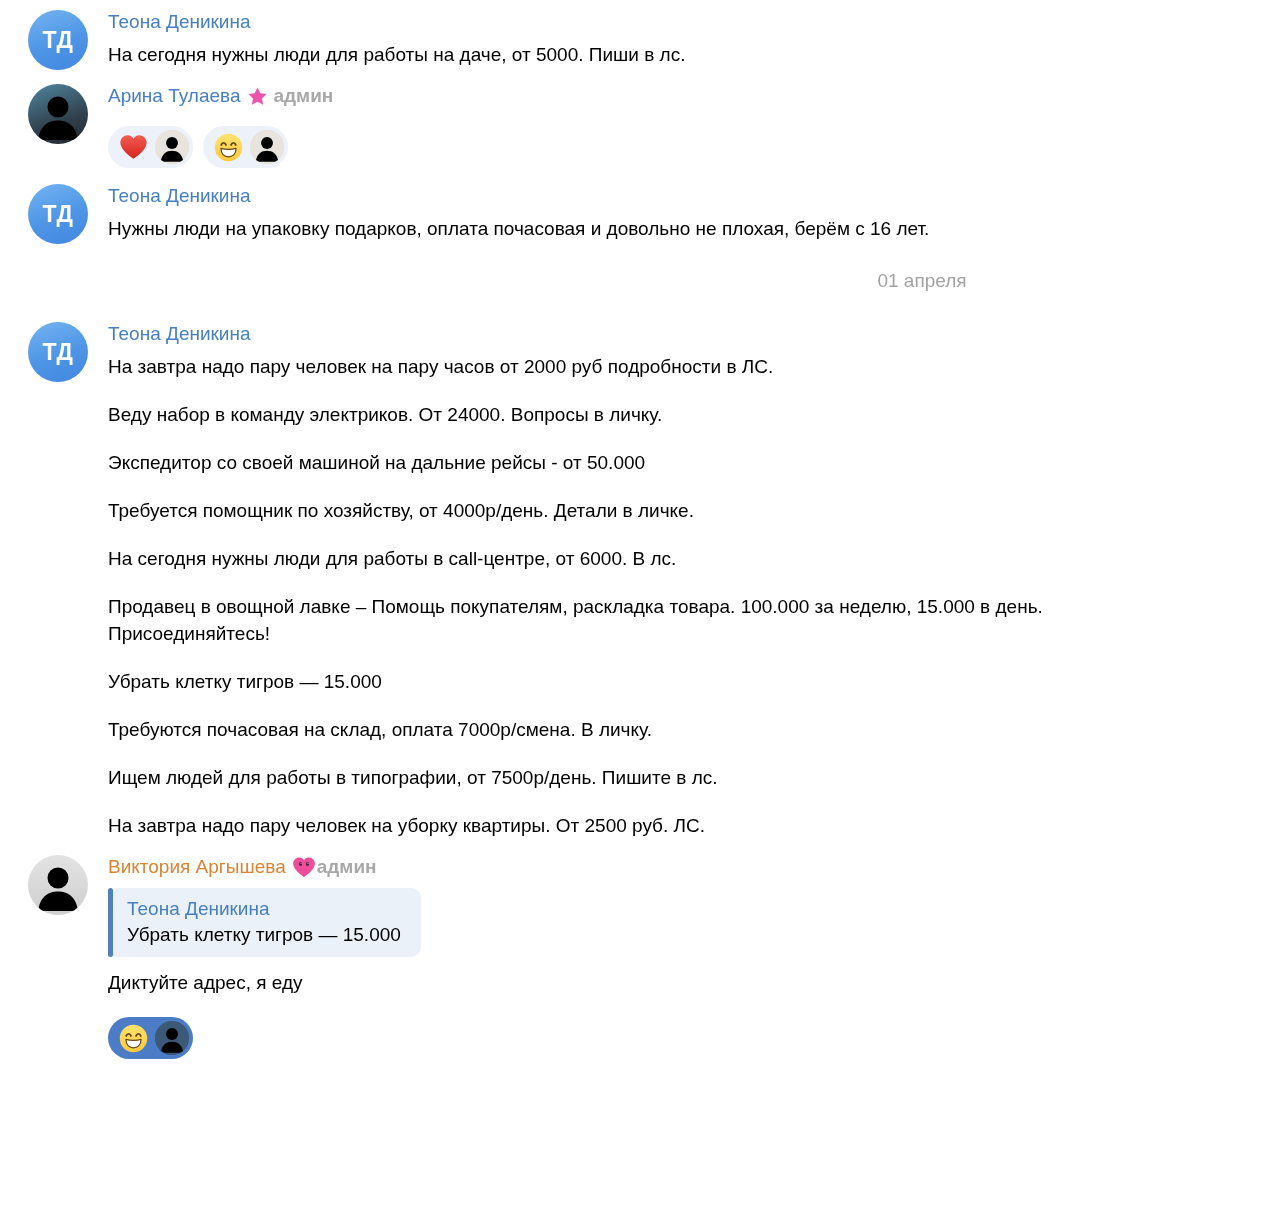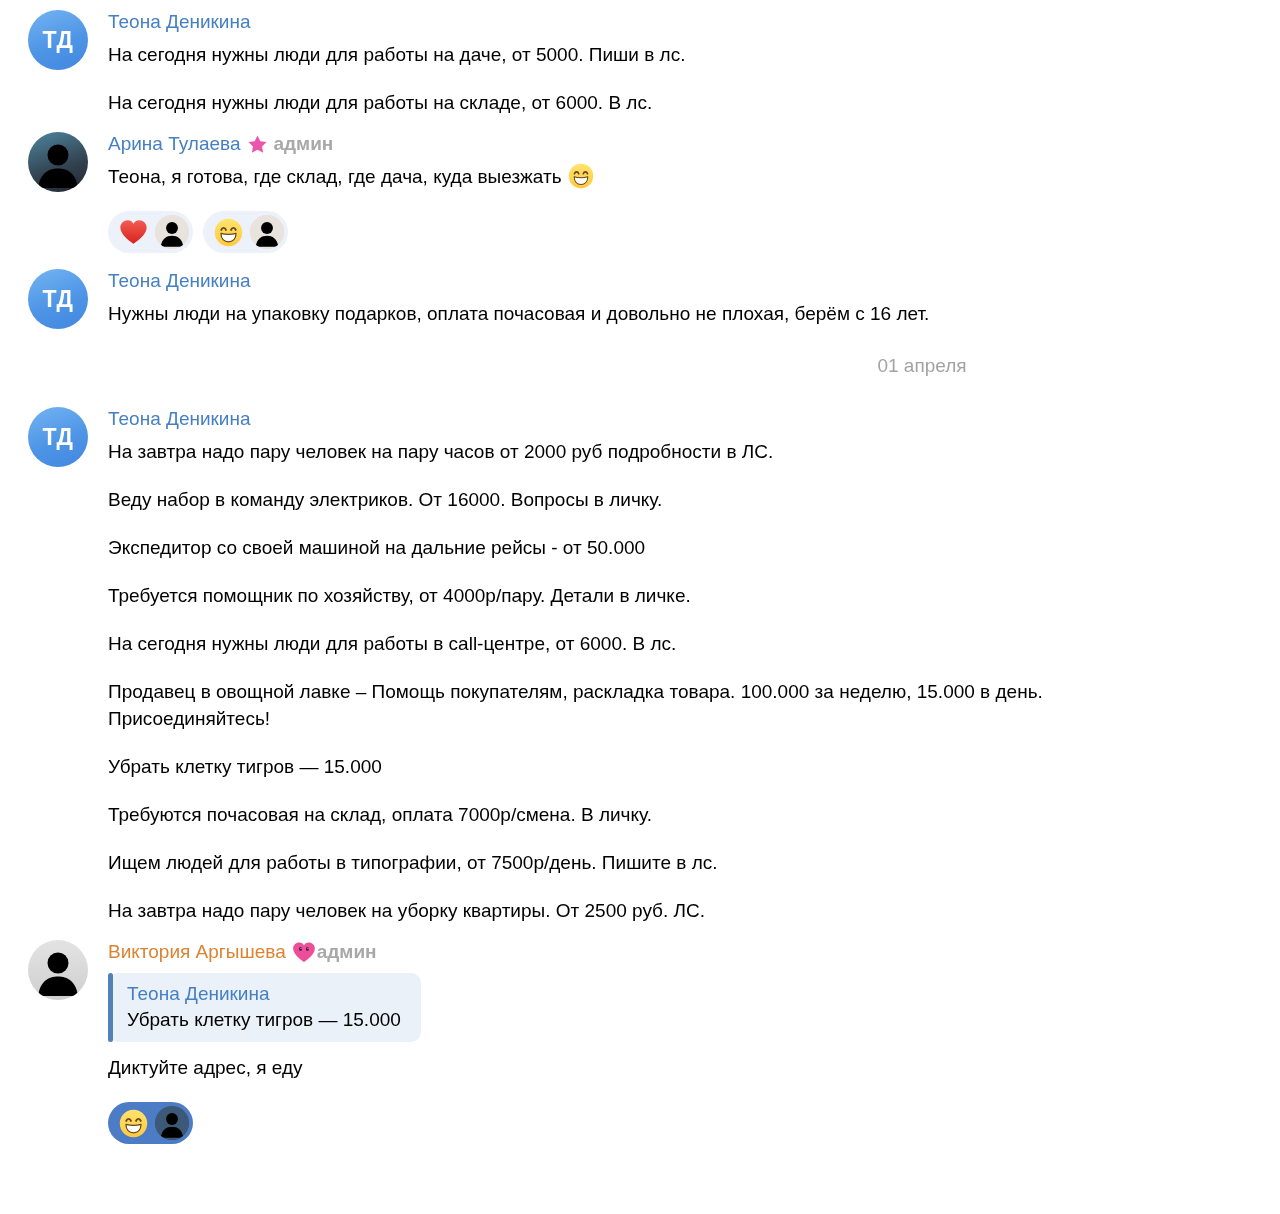--- a/index.html
+++ b/index.html
@@ -103,40 +103,34 @@
 <div class="chat">
 
   <div class="group">
     <div class="avatar avatar-initials">
       <span>ТД</span>
     </div>
     <div class="name-row">
       <span class="name name-blue">Теона Деникина</span>
     </div>
     <div class="msg">На сегодня нужны люди для работы на даче, от 5000. Пиши в лс.</div>
-    <div class="msg">На сегодня нужны люди для работы на складе, от 6000. В лс.</div>
   </div>
 
   <div class="group">
     <div class="avatar av-arina">
       <svg>
           <use href="#sym-person"></use>
         </svg>
     </div>
     <div class="name-row">
       <span class="name name-blue">Арина Тулаева</span>
       <svg class="badge-star">
           <use href="#sym-star"></use>
         </svg>
       <span class="admin-label">админ</span>
-    </div>
-    <div class="msg">
-      <span>Теона, я готова, где склад, где дача, куда выезжать</span><svg class="inline-emoji">
-          <use href="#sym-grin"></use>
-        </svg>
     </div>
     <div class="reactions">
       <div class="pill">
         <svg class="pill-emoji">
             <use href="#sym-heart"></use>
           </svg>
         <span class="r-avatar">
           <svg class="av-react-light">
               <rect width="60" height="60" fill="#E8E3DC"></rect>
               <use href="#sym-person"></use>
@@ -172,23 +166,23 @@
   </div>
 
   <div class="group">
     <div class="avatar avatar-initials">
       <span>ТД</span>
     </div>
     <div class="name-row">
       <span class="name name-blue">Теона Деникина</span>
     </div>
     <div class="msg">На завтра надо пару человек на пару часов от 2000 руб подробности в ЛС.</div>
-    <div class="msg">Веду набор в команду электриков. От 16000. Вопросы в личку.</div>
+    <div class="msg">Веду набор в команду электриков. От 24000. Вопросы в личку.</div>
     <div class="msg">Экспедитор со своей машиной на дальние рейсы - от 50.000</div>
-    <div class="msg">Требуется помощник по хозяйству, от 4000р/пару. Детали в личке.</div>
+    <div class="msg">Требуется помощник по хозяйству, от 4000р/день. Детали в личке.</div>
     <div class="msg">На сегодня нужны люди для работы в call-центре, от 6000. В лс.</div>
     <div class="msg">Продавец в овощной лавке – Помощь покупателям, раскладка товара. 100.000 за неделю, 15.000 в день. Присоединяйтесь!</div>
     <div class="msg">Убрать клетку тигров — 15.000</div>
     <div class="msg">Требуются почасовая на склад, оплата 7000р/смена. В личку.</div>
     <div class="msg">Ищем людей для работы в типографии, от 7500р/день. Пишите в лс.</div>
     <div class="msg">На завтра надо пару человек на уборку квартиры. От 2500 руб. ЛС.</div>
   </div>
 
   <div class="group">
     <div class="avatar av-vika">

